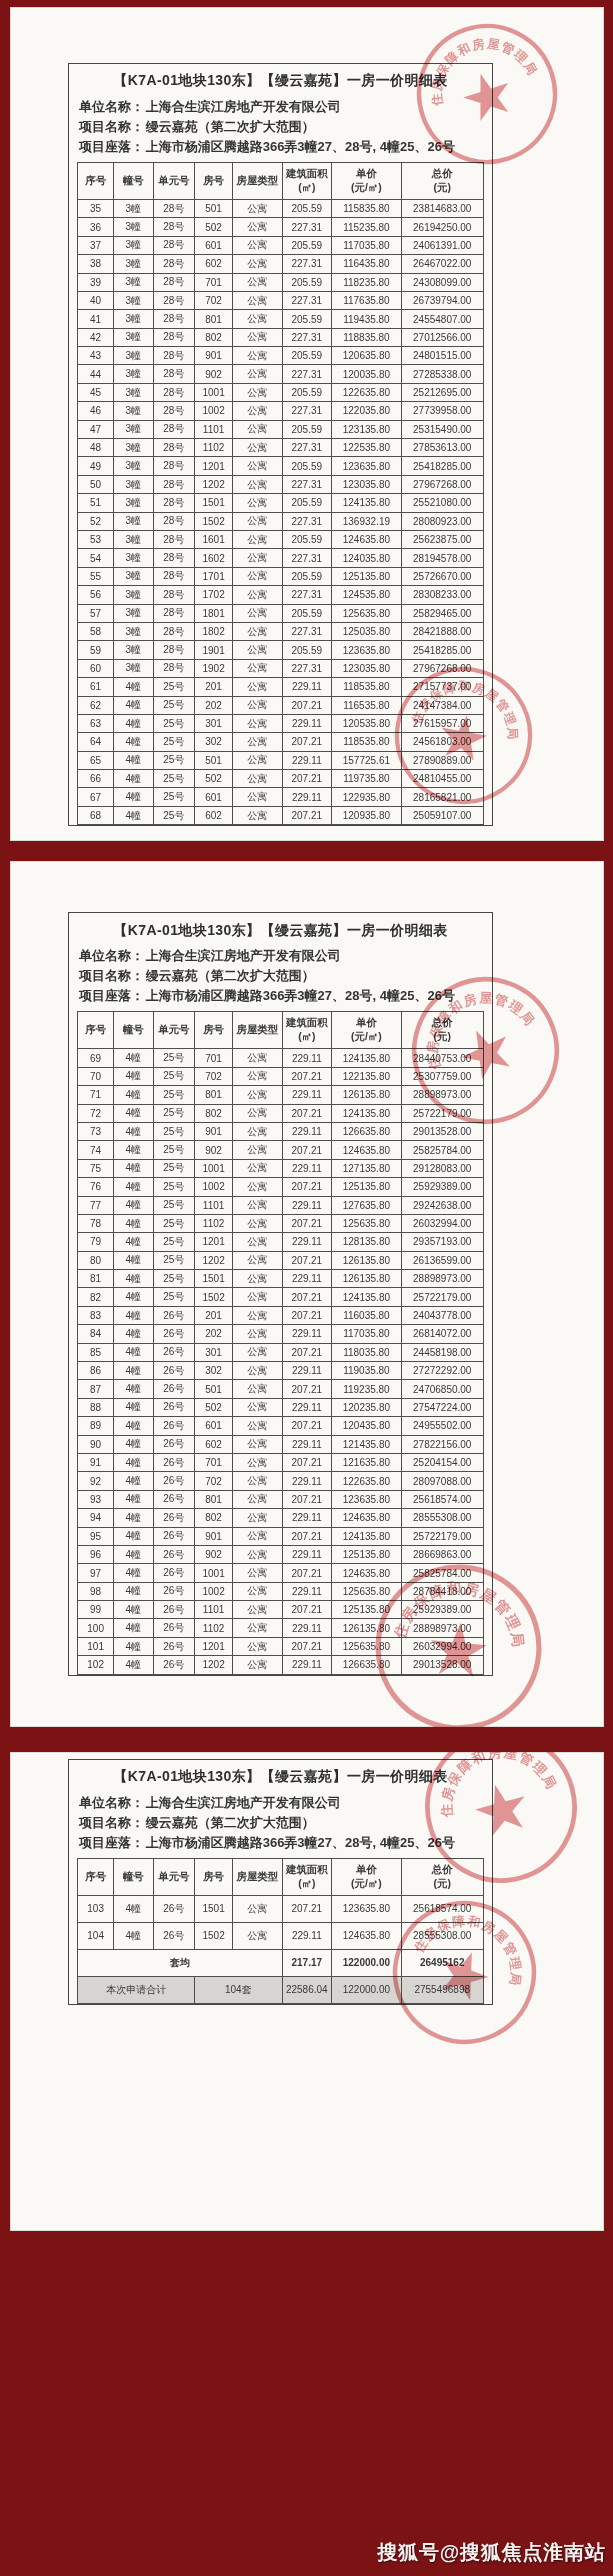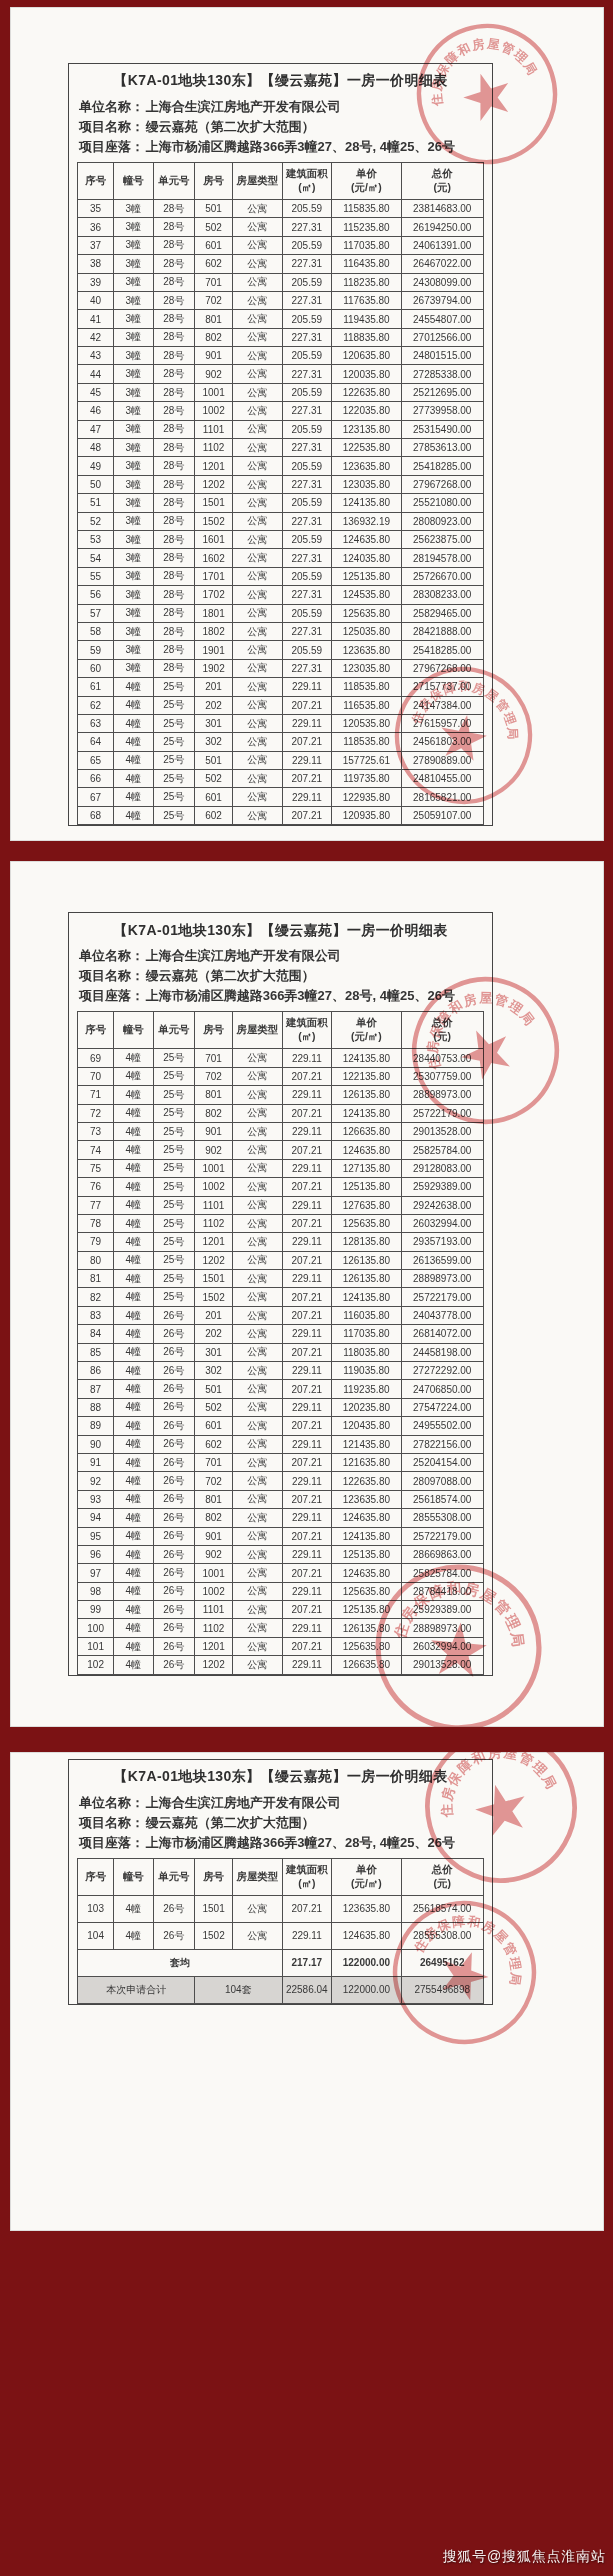--- a/index.html
+++ b/index.html
@@ -44,21 +44,21 @@
   tr.sum-avg td{height:27px;font-weight:bold;font-size:10.8px;}
   tr.sum-total td{height:29px;font-weight:normal;font-size:10.8px;background:#d7d5d2;}
   col.c1{width:8.8%;}col.c2{width:9.8%;}col.c3{width:10.2%;}col.c4{width:9.4%;}
   col.c5{width:12.2%;}col.c6{width:12.2%;}col.c7{width:17.2%;}col.c8{width:20.2%;}
   .stamp{
     position:absolute;color:#cf4545;opacity:.55;pointer-events:none;
     mix-blend-mode:multiply;
   }
   .watermark{
     position:absolute;right:8.3px;bottom:10px;color:rgba(255,255,255,.95);
-    font-size:14px;font-weight:normal;letter-spacing:0.8px;
+    font-size:20px;font-weight:bold;letter-spacing:0.8px;
     text-shadow:0.8px 0.8px 1.7px rgba(0,0,0,.55);
   }
 </style>
 </head>
 <body>
 
 <div class="canvas">
 
   <section class="page page-1">
     <div class="sheet">

